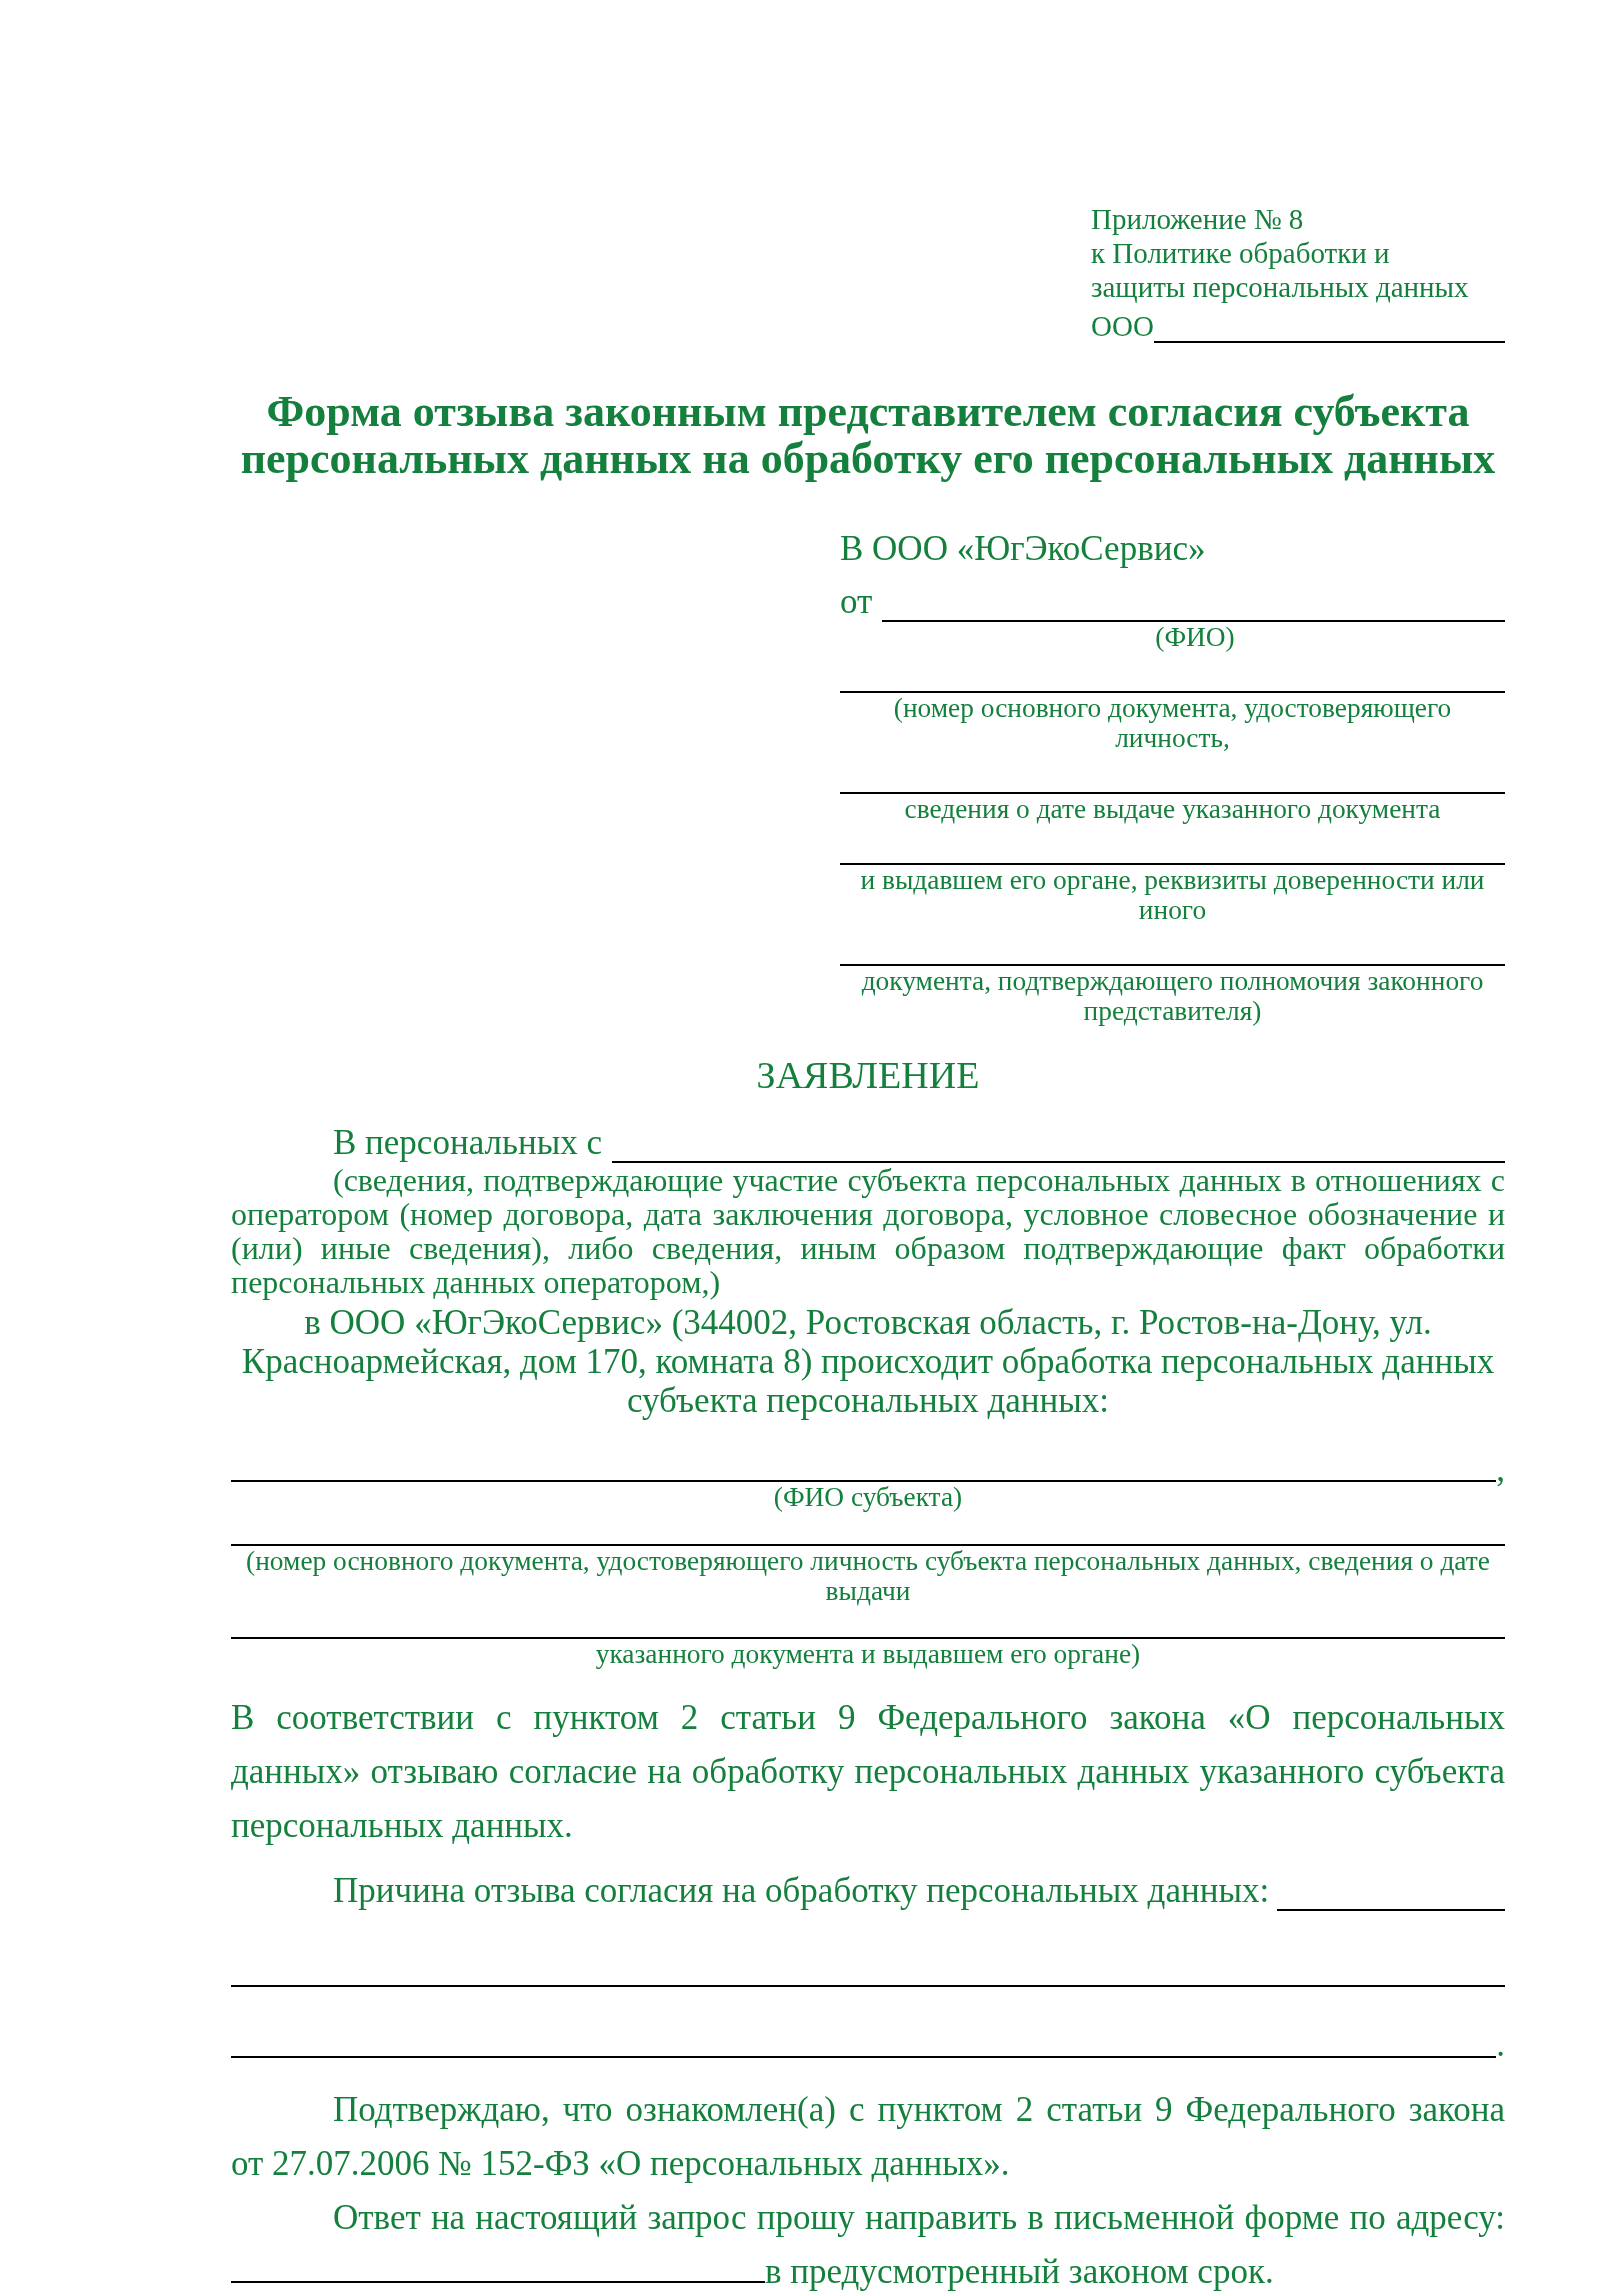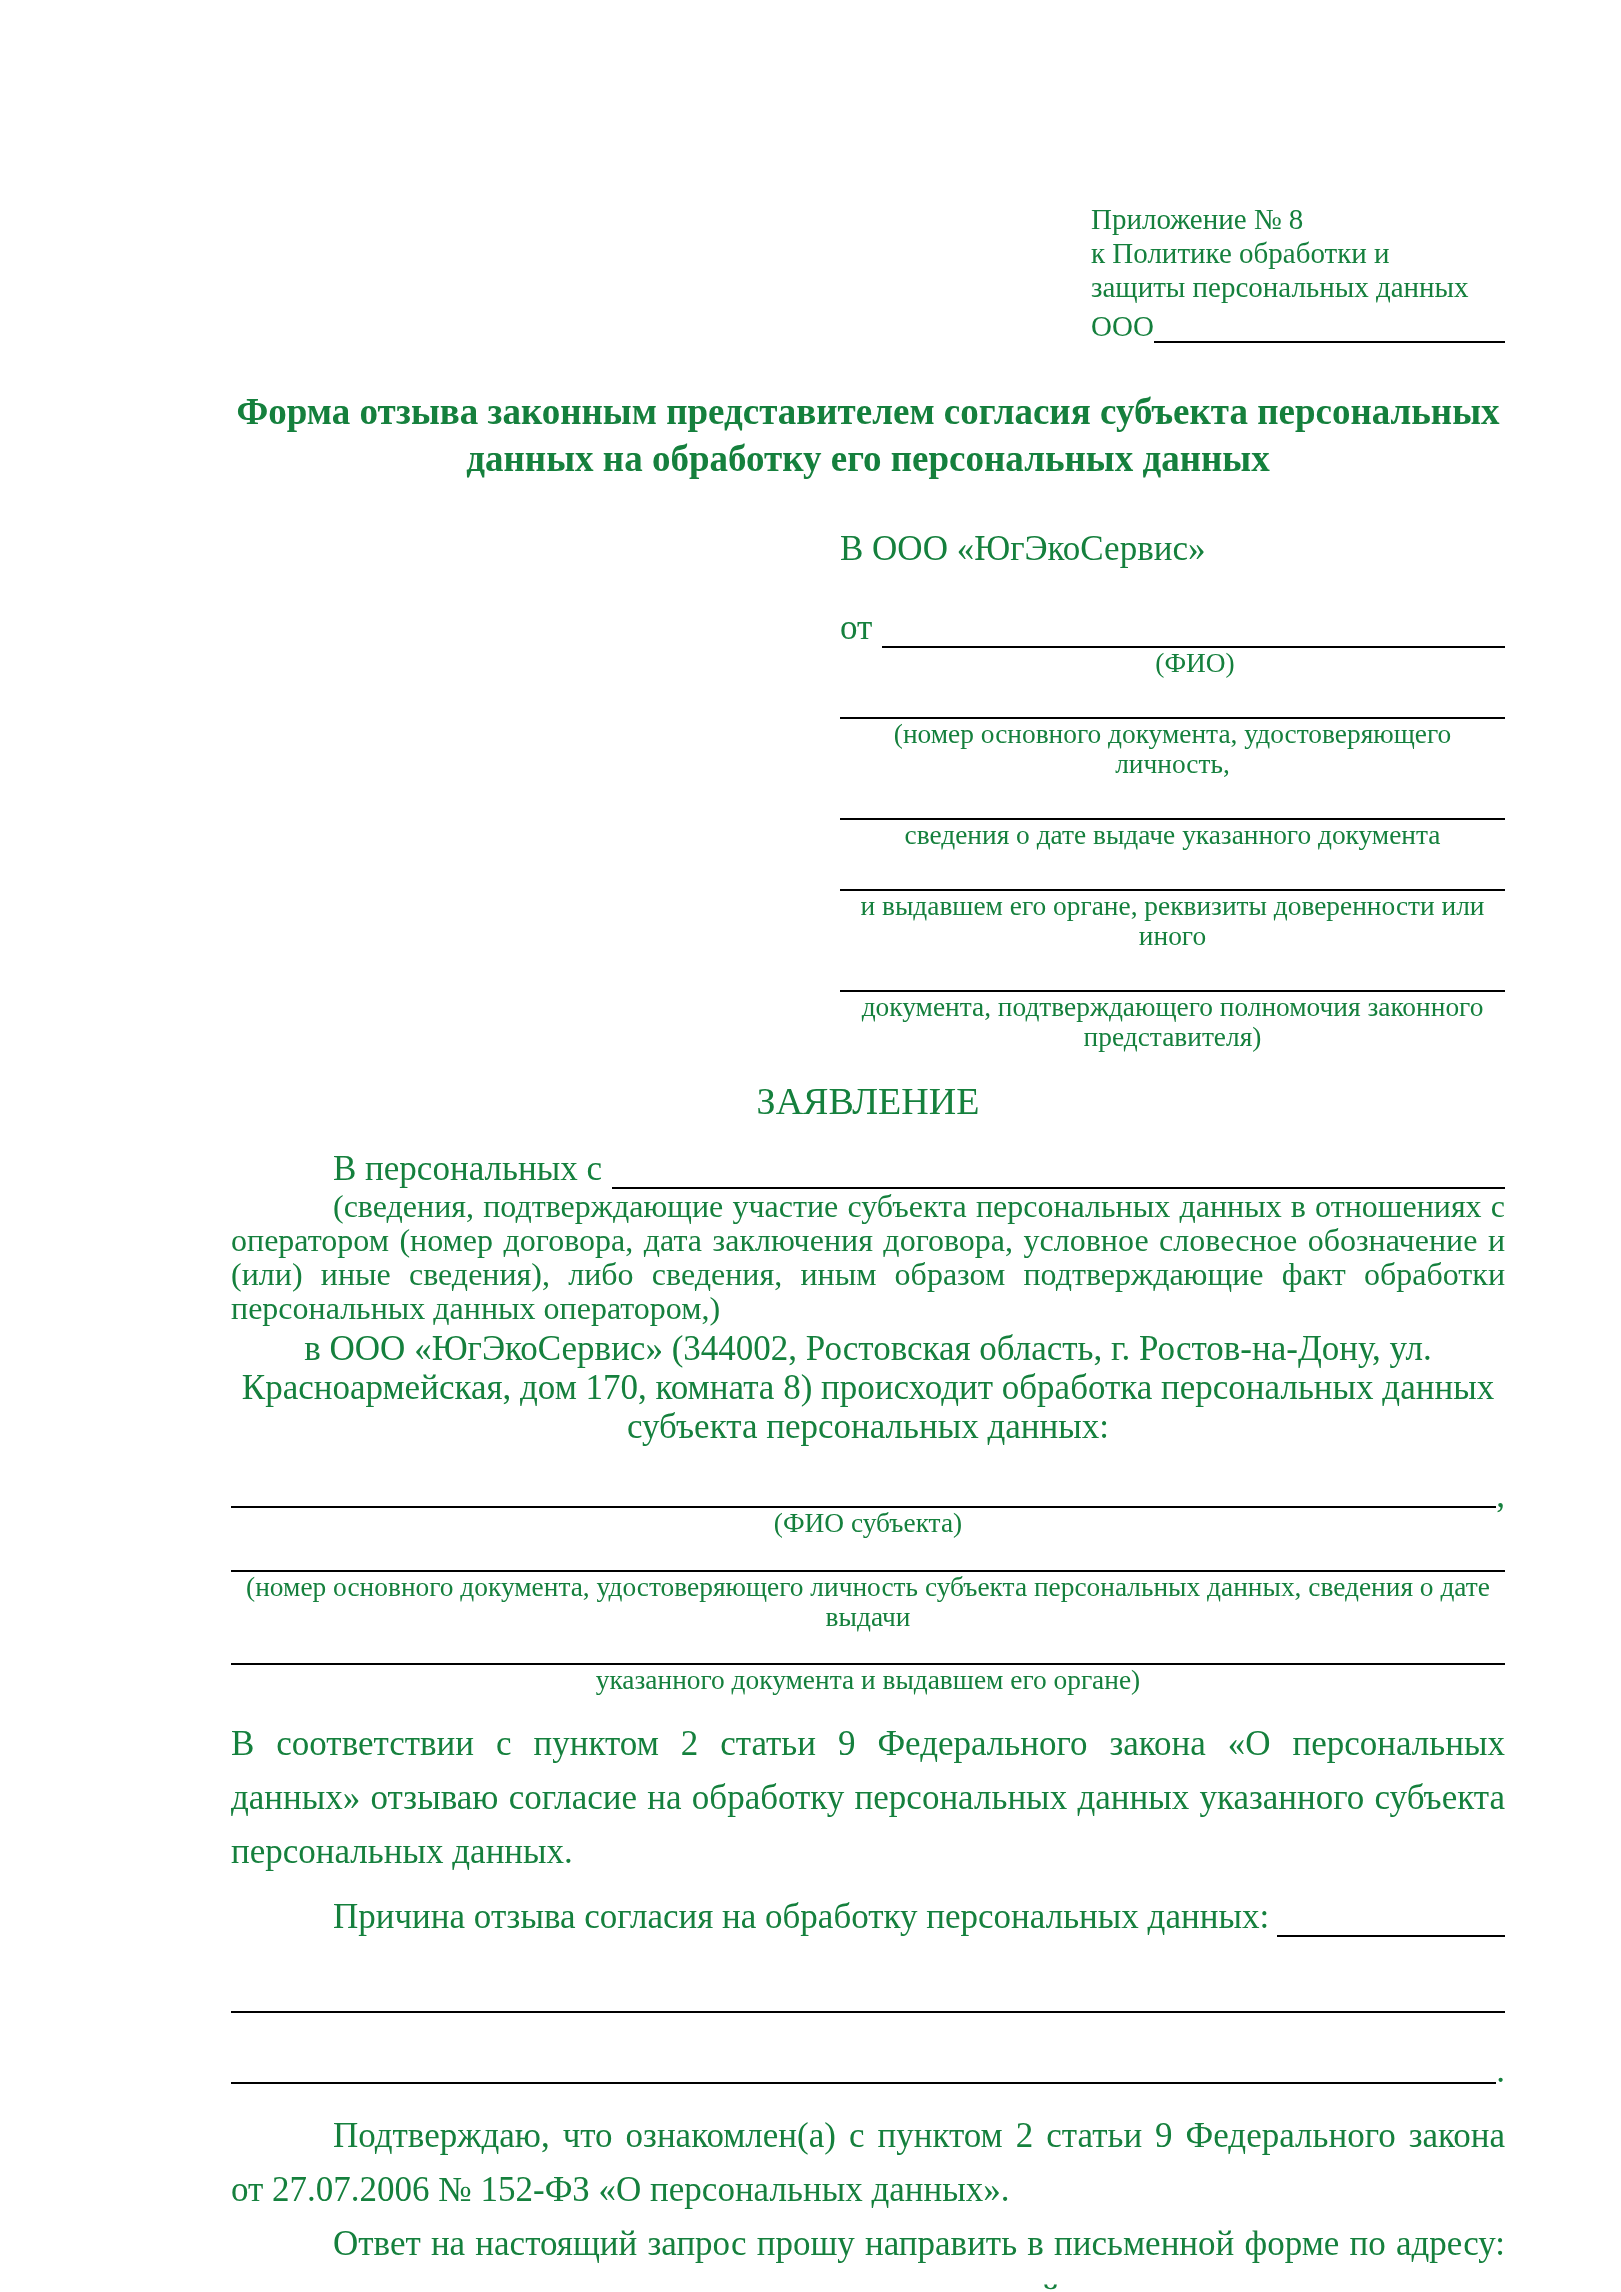--- a/index.html
+++ b/index.html
@@ -16,25 +16,25 @@
     overflow:hidden;
   }
   .row { display:flex; align-items:flex-end; }
   .grow { flex:1 1 auto; border-bottom:2.9px solid #000; height:100%; }
   .lbl { white-space:pre; }
   .ib { display:inline-block; border-bottom:2.9px solid #000; vertical-align:baseline; } .w545 { width:534px; }
 
   .appendix { margin-left:860px; font-size:29px; line-height:34px; }
   .appendix .ooo-row { height:37px; margin-top:2px; }
 
-  .title { margin-top:45px; font-size:37px; line-height:47px; font-weight:bold; text-align:center; }
+  .title { margin-top:45px; font-size:44px; line-height:47px; font-weight:bold; text-align:center; }
 
   .addr { margin-left:609px; margin-top:45px; }
   .addr-to { line-height:43px; }
-  .from-row { margin-top:33px; height:45px;align-items:flex-end; }
+  .from-row { margin-top:7px; height:45px;align-items:flex-end; }
   .from-row .lbl { margin-right:9.8px; }
   .cap { font-size:27.4px; line-height:30px; text-align:center; }
   .cap-fio { padding-left:45px; }
   .dline { height:39px; border-bottom:2.9px solid #000; }
 
   .heading { margin-top:25.5px; font-size:38px; line-height:47px; text-align:center; }
 
   .intro-row { margin-top:17.6px; height:47px; padding-left:102px; }
   .intro-row .lbl { margin-right:9.8px; }
 

